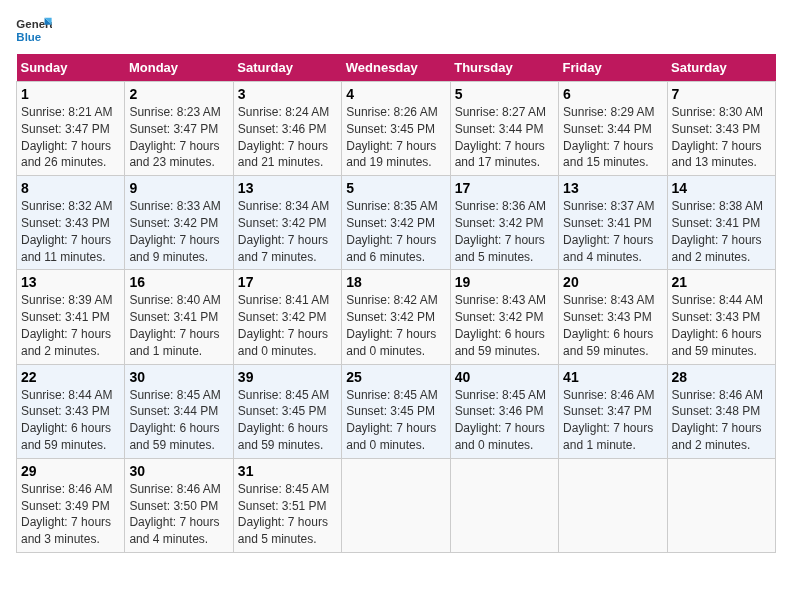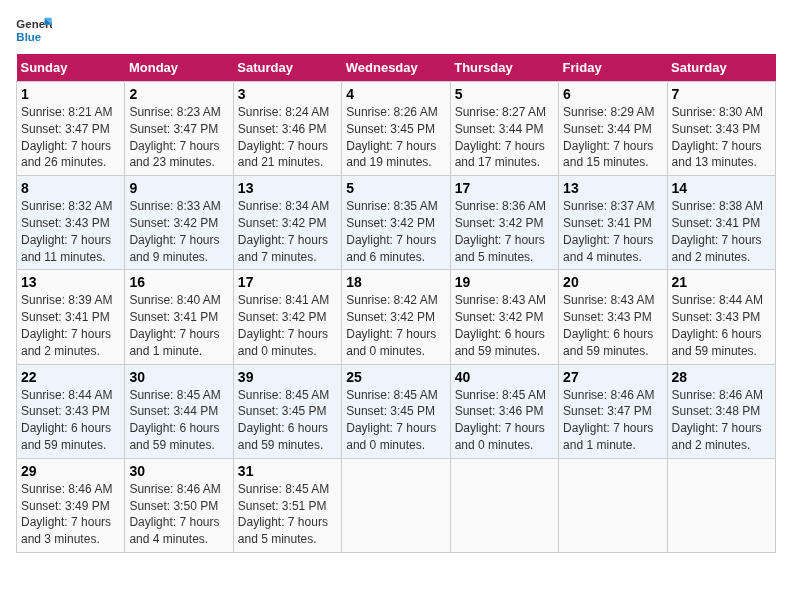--- a/index.html
+++ b/index.html
@@ -312,21 +312,21 @@
       </td>
         <td>
         <span class="day-num">40</span>
         <span class="day-detail">
           Sunrise: 8:45 AM<br>
           Sunset: 3:46 PM<br>
           Daylight: 7 hours and 0 minutes.
         </span>
       </td>
         <td>
-        <span class="day-num">27</span>
+        <span class="day-num">41</span>
         <span class="day-detail">
           Sunrise: 8:46 AM<br>
           Sunset: 3:47 PM<br>
           Daylight: 7 hours and 1 minute.
         </span>
       </td>
         <td>
         <span class="day-num">28</span>
         <span class="day-detail">
           Sunrise: 8:46 AM<br>

